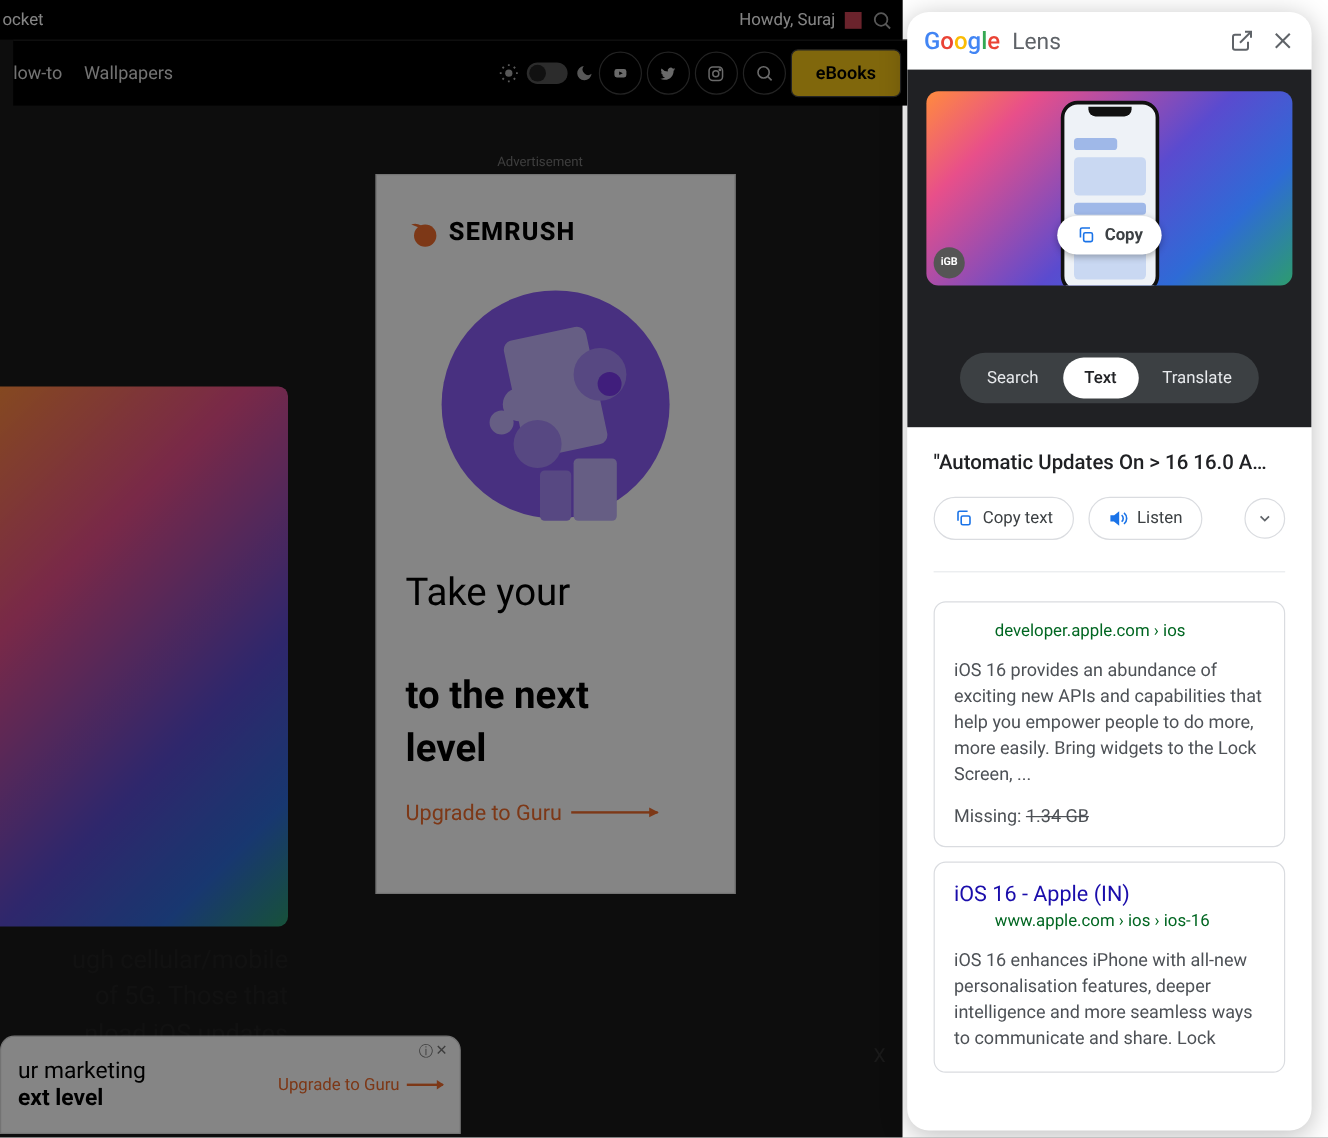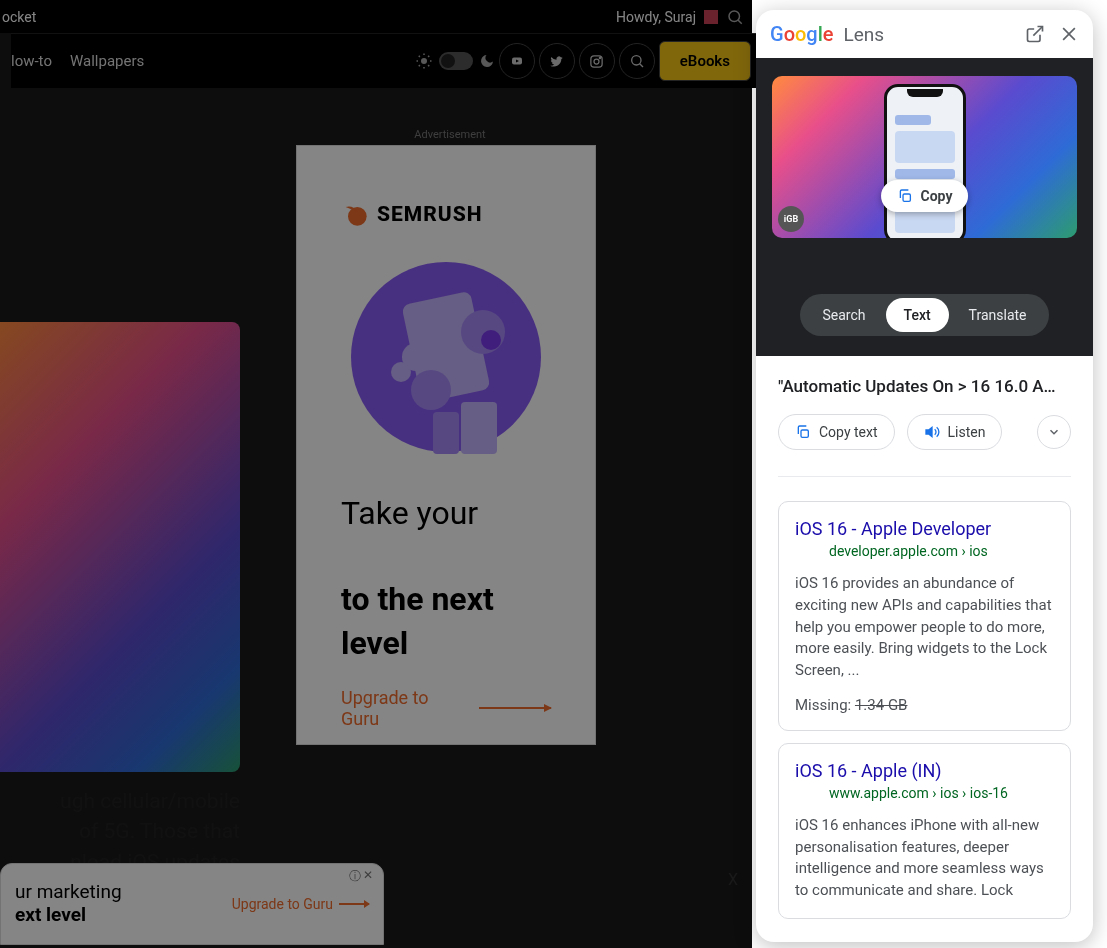--- a/index.html
+++ b/index.html
@@ -19,21 +19,21 @@
 .toggle-wrap { display: flex; align-items: center; gap: 6px; }
 .sun-icon, .moon-icon { color: #aaa; }
 .switch { width: 34px; height: 18px; background: #555; border-radius: 10px; position: relative; }
 .switch::after { content: ''; width: 14px; height: 14px; background: #222; border-radius: 50%; position: absolute; left: 2px; top: 2px; }
 .circle-btn { width: 36px; height: 36px; border: 1px solid #444; border-radius: 50%; display: flex; align-items: center; justify-content: center; color: #ccc; }
 .ebooks-btn { background: #f5c518; color: #000; padding: 10px 20px; border-radius: 6px; font-weight: 600; font-size: 15px; border: 1px solid #444; }
 
 .article-title { position: absolute; left: 0; top: 145px; font-size: 62px; font-weight: 800; color: #1a1a1a; letter-spacing: -2px; }
 
 .advert-label { position: absolute; left: 300px; top: 128px; width: 300px; text-align: center; font-size: 11px; color: #777; }
-.ad-box { position: absolute; left: 296px; top: 145px; width: 300px; height: 600px; background: #fff; border: 1px solid #ddd; padding: 36px; }
+.ad-box { position: absolute; left: 313px; top: 145px; width: 300px; height: 600px; background: #fff; border: 1px solid #ddd; padding: 16px; }
 .ad-info { position: absolute; right: 300px; top: 145px; color: #777; font-size: 13px; display: flex; gap: 2px; padding: 3px; }
 .semrush-row { display: flex; align-items: center; gap: 8px; margin-top: 18px; margin-left: 8px; }
 .fireball { width: 28px; height: 28px; }
 .semrush-text { font-weight: 800; font-size: 21px; letter-spacing: 1px; }
 .purple-graphic { width: 210px; height: 210px; margin: 24px auto 30px; position: relative; display:flex; align-items:center; justify-content:center; }
 .ad-copy { font-size: 32px; line-height: 1.35; padding: 0 8px; }
 .ad-copy .bold { font-weight: 700; }
 .ad-cta { margin-top: 22px; padding: 0 8px; font-size: 18px; color: #ef6b2c; display: flex; align-items: center; gap: 8px; }
 .ad-cta .arrow { width: 72px; height: 2px; background: #ef6b2c; position: relative; }
 .ad-cta .arrow::after { content: ''; position: absolute; right: -1px; top: -3px; border-left: 8px solid #ef6b2c; border-top: 4px solid transparent; border-bottom: 4px solid transparent; }
@@ -313,21 +313,20 @@
       </div>
       <div class="expand-circle">
         <svg width="14" height="14" viewBox="0 0 24 24" fill="none" stroke="#5f6368" stroke-width="2.5">
             <polyline points="6 9 12 15 18 9"></polyline>
           </svg>
       </div>
     </div>
     <div class="divider"></div>
 
     <div class="result-card">
-      <div class="r-title">iOS 16 - Apple Developer</div>
       <div class="r-url">developer.apple.com › ios</div>
       <div class="r-desc">iOS 16 provides an abundance of exciting new APIs and capabilities that help you empower people to do more, more easily. Bring widgets to the Lock Screen, ...</div>
       <div class="r-missing">
         <span>Missing: </span><span class="strike">1.34 GB</span>
       </div>
     </div>
 
     <div class="result-card">
       <div class="r-title">iOS 16 - Apple (IN)</div>
       <div class="r-url">www.apple.com › ios › ios-16</div>

